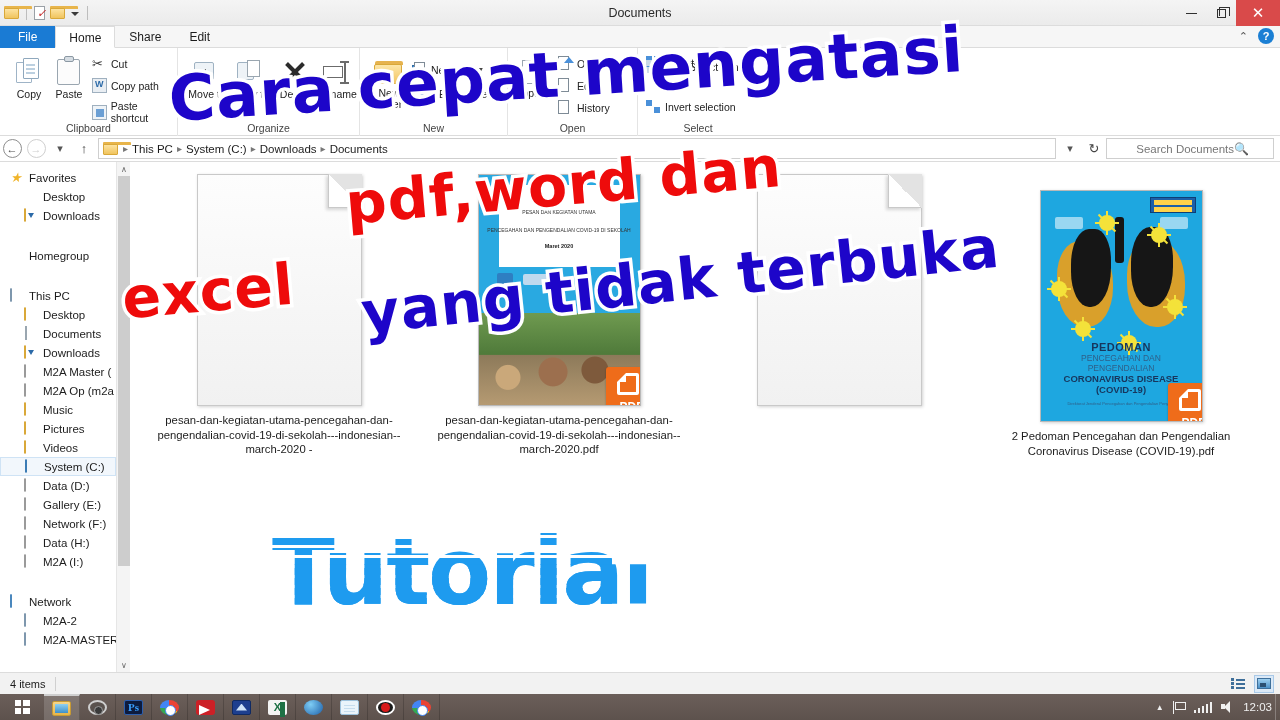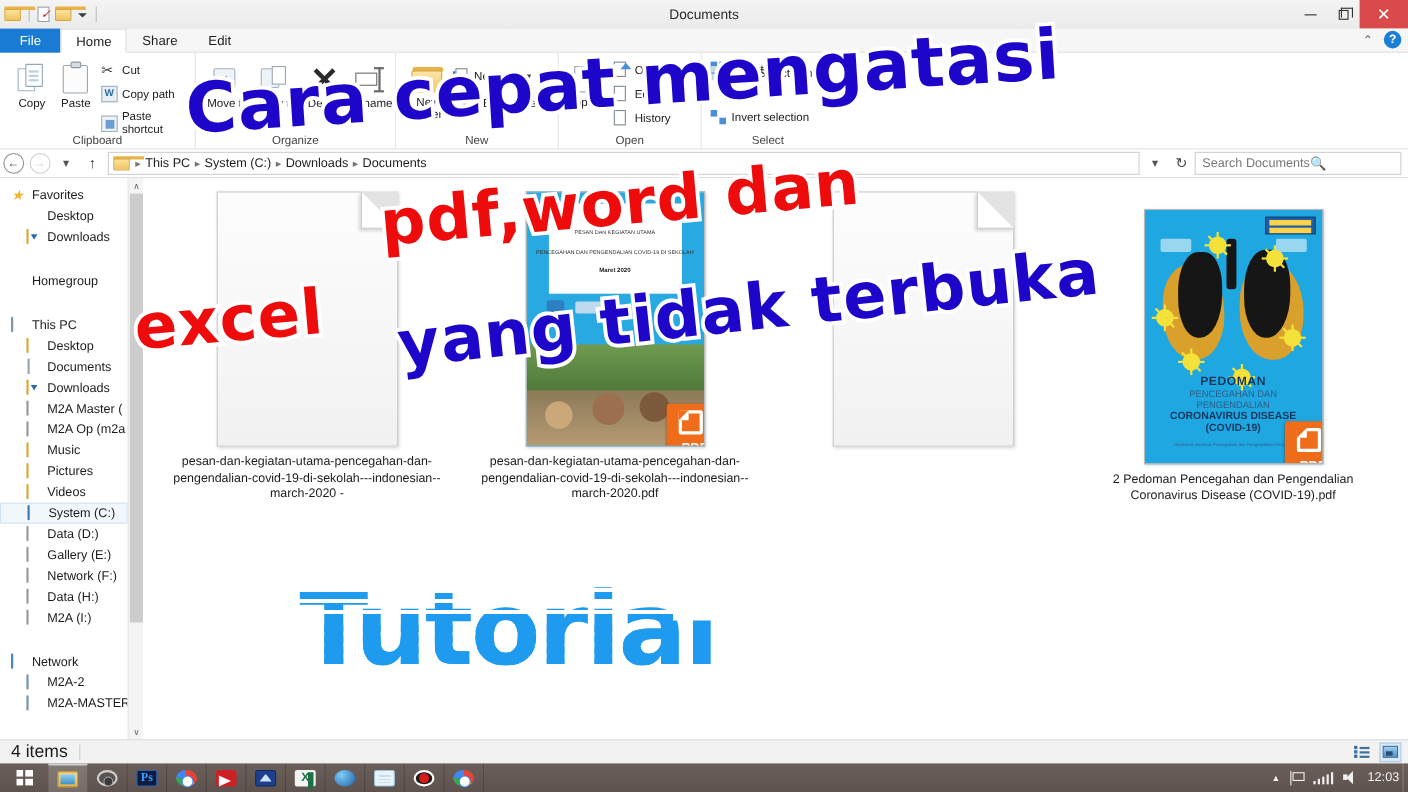--- a/index.html
+++ b/index.html
@@ -118,21 +118,21 @@
 
   
   .addrbar { position:absolute; left:0; top:136px; width:1280px; height:26px; background:#fff; border-bottom:1px solid #dcdcdc; display:flex; align-items:center; }
   .navbtn { width:24px; height:22px; display:flex; align-items:center; justify-content:center; font-size:13px; }
   .circ { width:19px;height:19px;border-radius:50%;border:1.4px solid #8e8e8e;display:flex;align-items:center;justify-content:center;font-size:11px;color:#4a4a4a; }
   .circ.dim { border-color:#cfcfcf; color:#cfcfcf; }
   .addrfield { flex:1; height:21px; margin:0 2px 0 2px; border:1px solid #cfcfcf; background:#fff; display:flex; align-items:center; padding:0 4px; font-size:11.5px; color:#1c1c1c; }
   .crumb { display:flex; align-items:center; gap:4px; }
   .crumb .sepr { color:#777; font-size:10px; }
   .addrright { display:flex; align-items:center; }
-  .searchbox { width:188px; height:21px; border:1px solid #cfcfcf; margin-right:6px; display:flex; align-items:center; justify-content:flex-start; padding:0 6px; font-size:11.5px; color:#777; }
+  .searchbox { width:168px; height:21px; border:1px solid #cfcfcf; margin-right:6px; display:flex; align-items:center; justify-content:flex-end; padding:0 24px; font-size:11.5px; color:#777; }
 
   
   .navpane { position:absolute; left:0; top:162px; width:116px; height:510px; background:#fff; overflow:hidden; font-size:11.5px; color:#1c1c1c; padding-top:6px;}
   .navitem { height:19px; display:flex; align-items:center; gap:5px; padding-left:10px; white-space:nowrap; }
   .navitem.l2 { padding-left:24px; }
   .navitem.sel { background:#f2f7fc; border:1px solid #cfe3f5; height:19px; }
   .ni-ico { width:14px; height:14px; flex:0 0 14px; position:relative; }
   .star{color:#f0b429;font-size:13px;line-height:14px;}
   .mon{width:13px;height:10px;background:#3c6ea5;border-radius:1px;margin-top:2px;}
   .fld{width:13px;height:10px;background:linear-gradient(#fde3a0,#f0c45e);border:1px solid #d9a839;border-radius:1px;margin-top:2px;}
@@ -197,21 +197,21 @@
   .cov2 .logos { position:absolute; left:14px; top:26px; right:14px; display:flex; justify-content:space-between; }
   .cov2 .lg { width:28px;height:12px;background:rgba(255,255,255,.55);border-radius:2px; }
 
   .pdfbadge { position:absolute; right:-18px; bottom:-14px; width:52px; height:52px; background:#ef6c1a; border-radius:3px; box-shadow:0 1px 2px rgba(0,0,0,.3); }
   .pdfbadge .sheet { position:absolute; left:11px; top:6px; width:22px; height:22px; border:3px solid #fff; border-radius:2px; border-left-color:#fff; }
   .pdfbadge .curl { position:absolute; left:11px; top:6px; width:0; height:0; border-top:9px solid #ef6c1a; border-right:9px solid #fff; }
   .pdfbadge .lbl { position:absolute; left:0; right:0; bottom:5px; text-align:center; color:#fff; font-size:12px; font-weight:bold; font-family:"Liberation Sans",sans-serif; }
 
   
   .statusbar { position:absolute; left:0; top:672px; width:1280px; height:22px; background:#f2f2f2; border-top:1px solid #dcdcdc; display:flex; align-items:center; }
-  .statusbar .txt { font-size:16px; color:#1c1c1c; margin-left:10px; }
+  .statusbar .txt { font-size:11px; color:#1c1c1c; margin-left:10px; }
   .statusbar .sepv { width:1px; height:14px; background:#d0d0d0; margin-left:10px; }
   .viewbtns { position:absolute; right:6px; display:flex; gap:6px; }
   .vb { width:20px; height:18px; display:flex; align-items:center; justify-content:center; }
   .vb.active { background:#dbe9f7; border:1px solid #a9c9e8; }
   .ic-det{width:14px;height:11px;position:relative;}
   .ic-det i{position:absolute;left:0;width:3px;height:3px;background:#3f6f9a;}
   .ic-det b{position:absolute;left:5px;width:9px;height:1.5px;background:#3f6f9a;}
   .ic-lgi{width:14px;height:11px;background:linear-gradient(#9fd0f0,#4a90c8);border:1px solid #3f6f9a;position:relative;}
   .ic-lgi:after{content:"";position:absolute;left:2px;bottom:1px;width:6px;height:4px;background:#2b4f72;}
 

